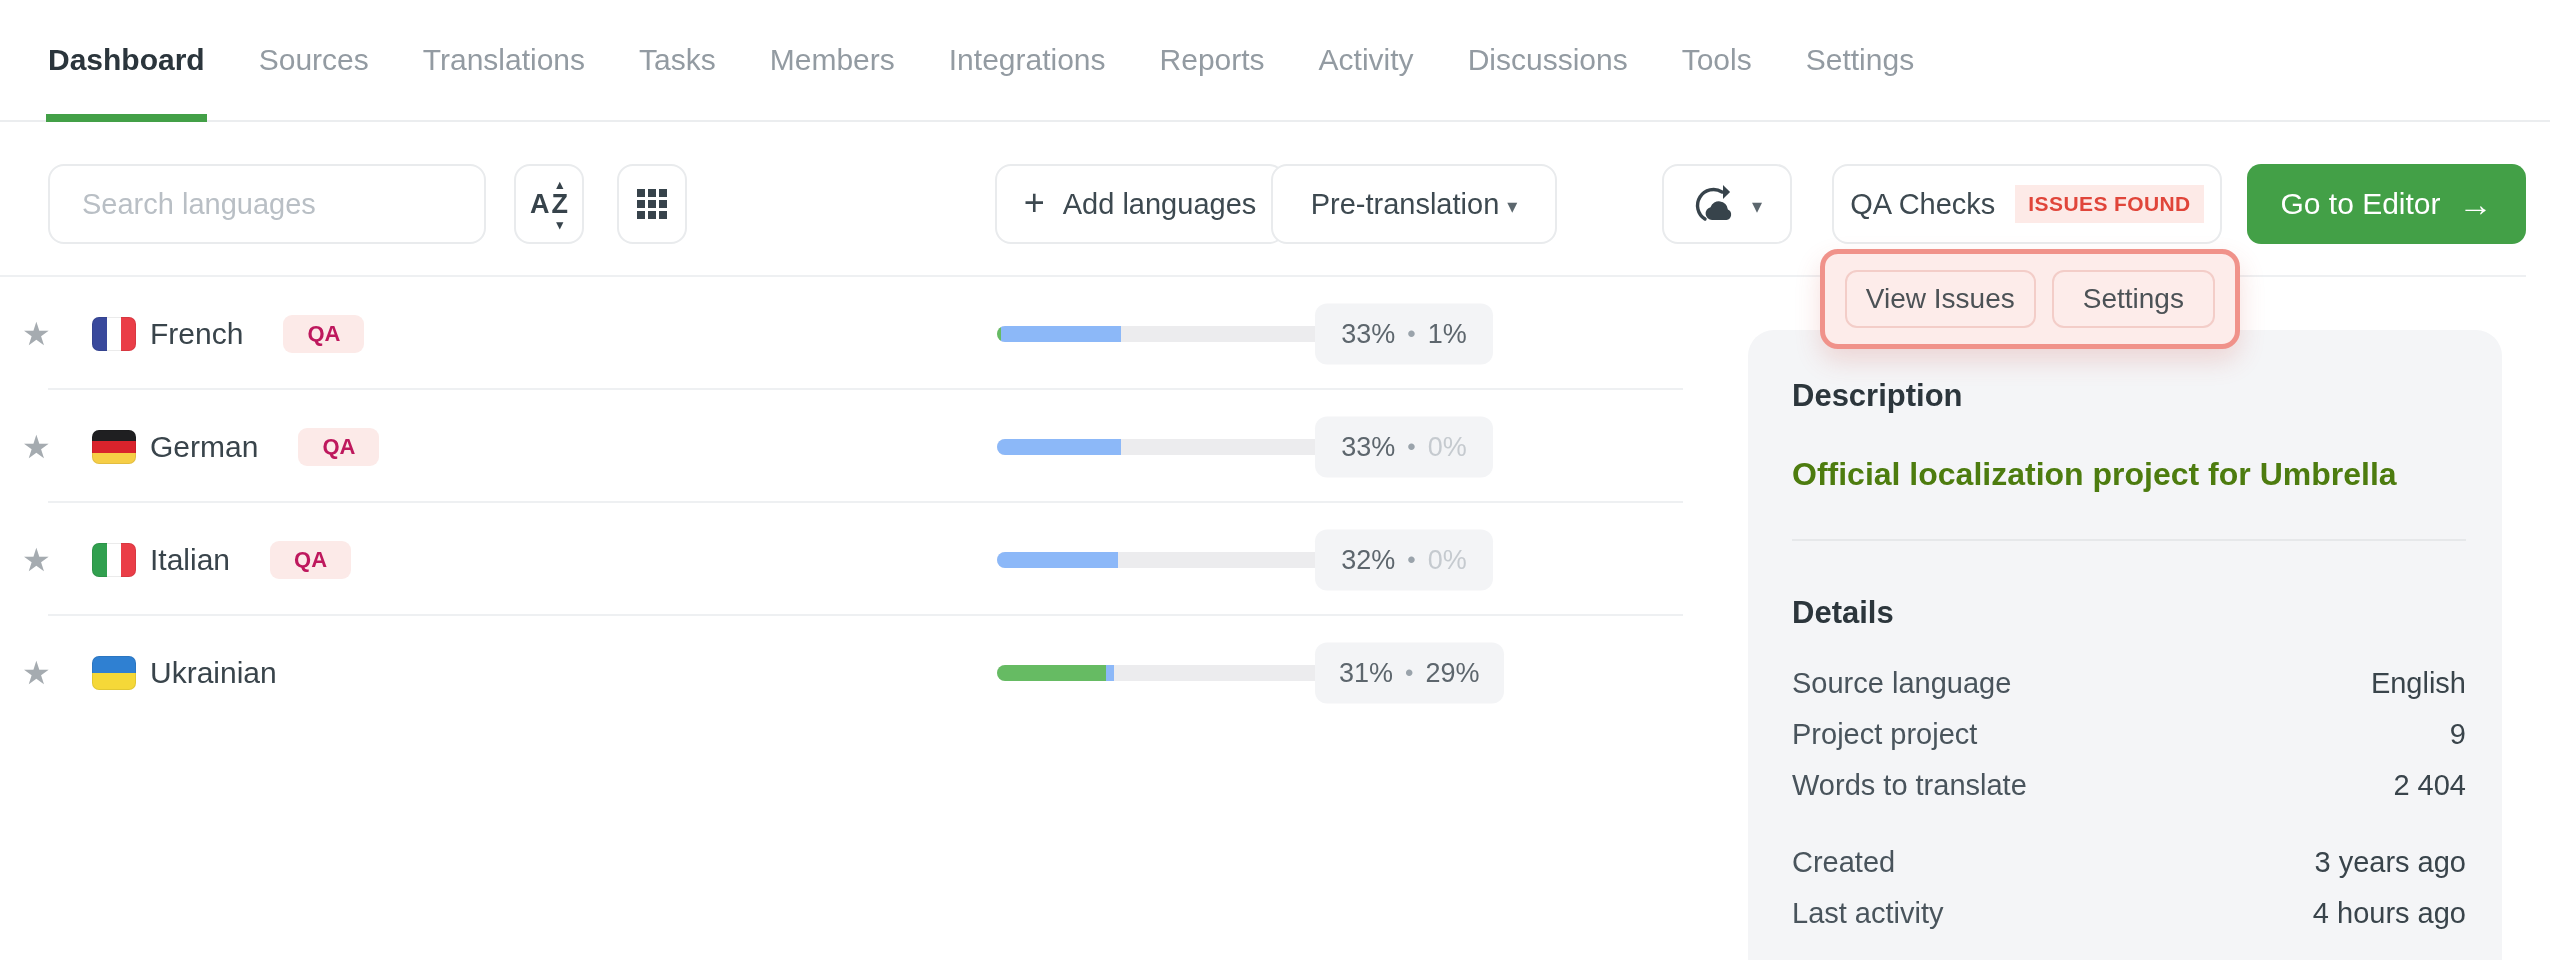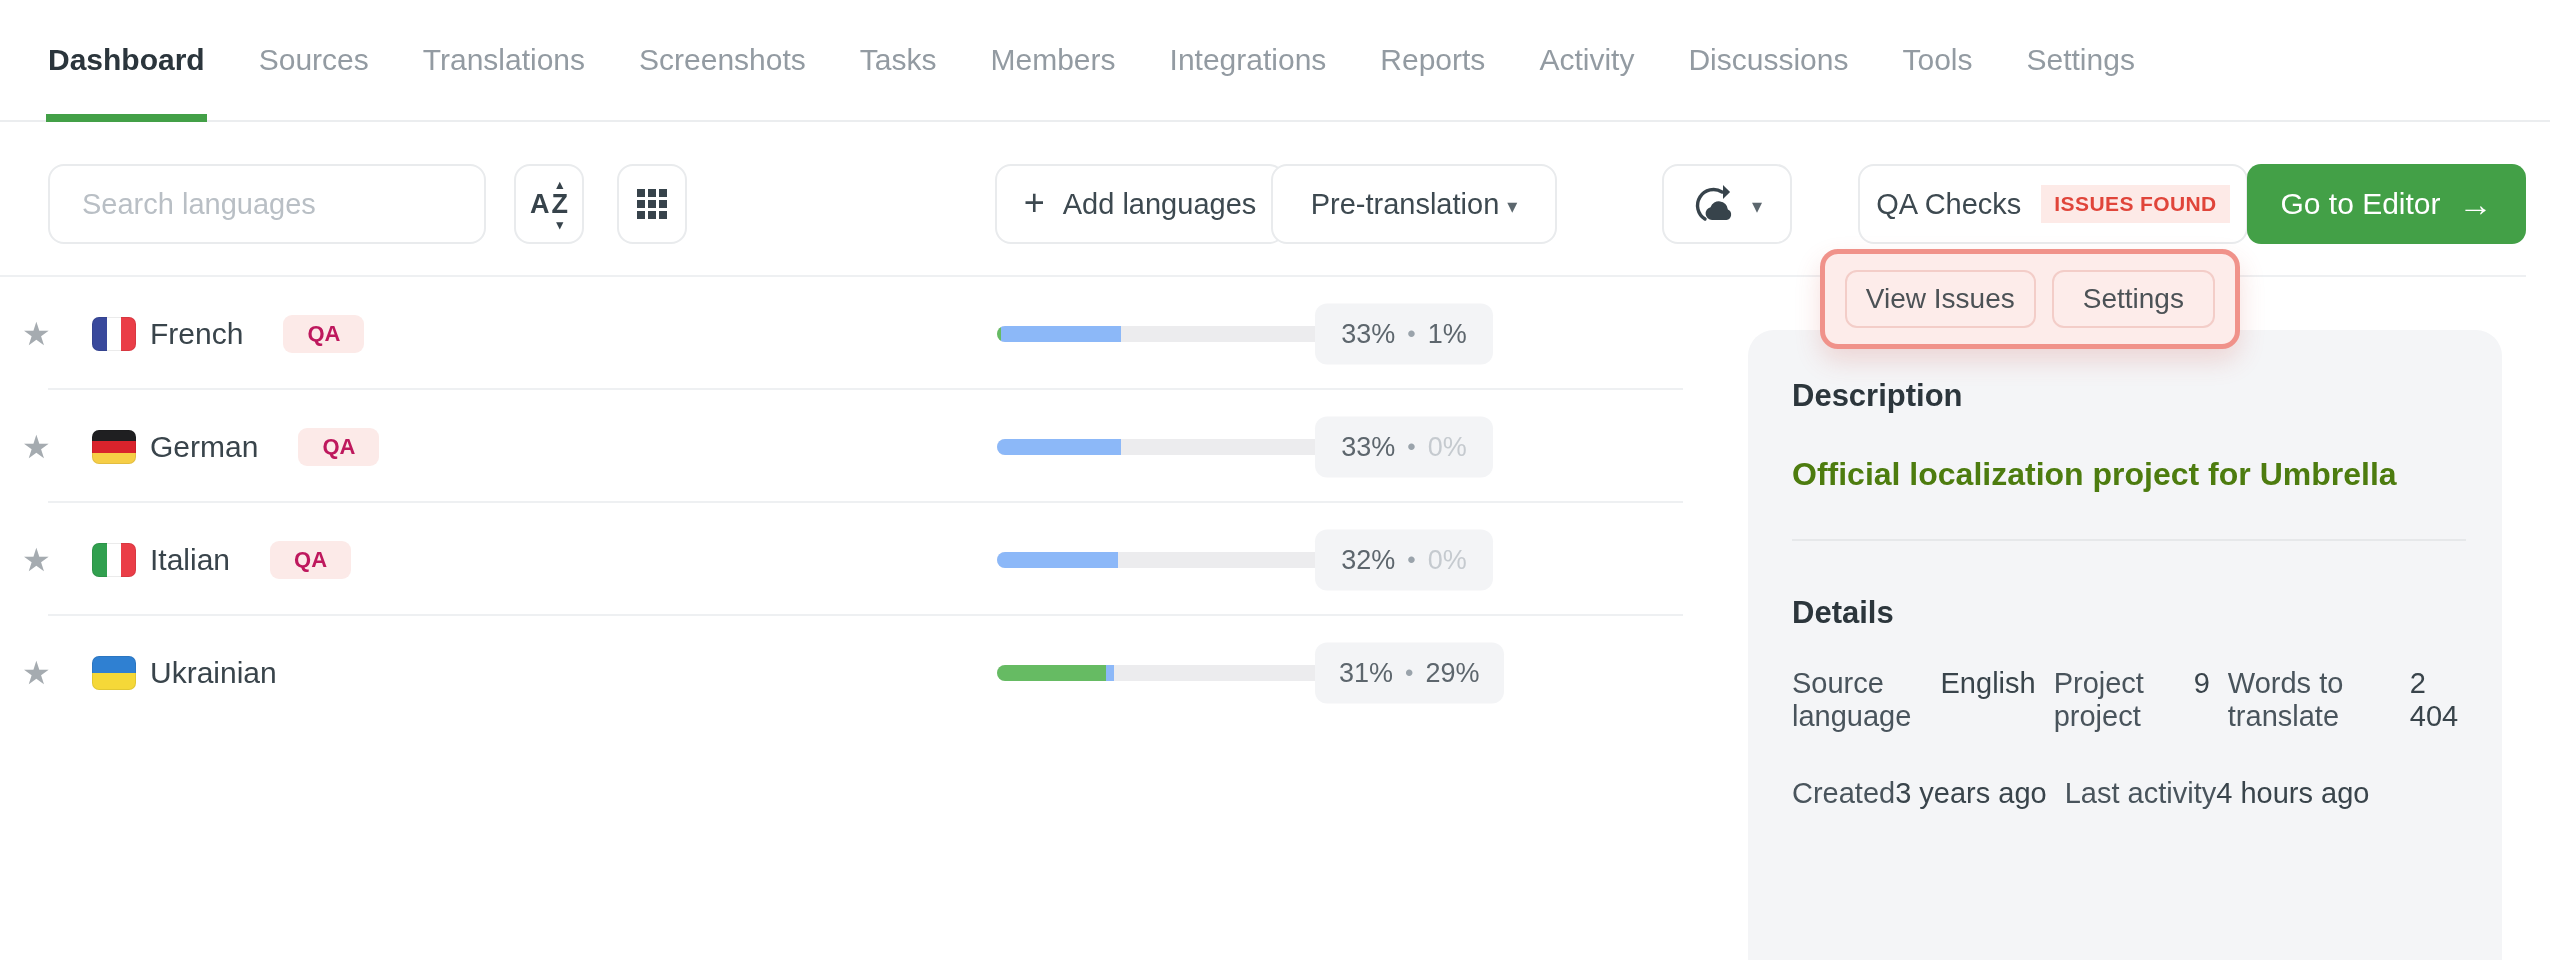--- a/index.html
+++ b/index.html
@@ -47,21 +47,21 @@
   .btn-az { left:514px; width:70px; }
   .az-wrap { display:flex; align-items:center; gap:2px; color:#37434b; font-weight:600; font-size:27px; }
   .az-col { display:flex; flex-direction:column; align-items:center; line-height:1; }
   .az-col .tri { font-size:13px; color:#37434b; line-height:1; }
   .btn-grid { left:617px; width:70px; }
   .btn-add { left:995px; width:290px; gap:18px; }
   .plus-glyph { font-size:36px; font-weight:400; color:#3d4950; line-height:1; margin-top:-3px; }
   .btn-pre { left:1271px; width:286px; gap:8px; }
   .caret { font-size:20px; color:#5c676e; margin-top:4px; }
   .btn-sync { left:1662px; width:130px; gap:14px; }
-  .btn-qa { left:1832px; width:390px; gap:20px;margin-left:26px; }
+  .btn-qa { left:1832px; width:390px; gap:20px; }
   .issues-badge {
     background:#fdeae7; color:#e0453a; font-size:21px; font-weight:700;
     letter-spacing:0.4px; padding:7px 13px; border-radius:0;
   }
   .btn-editor {
     left:2247px; width:279px; background:#43a047; border:none; border-radius:14px;
     color:#fff; display:flex; align-items:center; justify-content:center; gap:18px;
     font-size:30px; font-weight:500; cursor:pointer;
   }
   .editor-arrow { font-size:34px; line-height:1; }
@@ -128,21 +128,21 @@
 
   
   .details-panel {
     position:absolute; left:1748px; top:330px; width:754px; height:630px;
     background:#f4f5f7; border-radius:26px 26px 0 0; padding:48px 36px 0 44px; z-index:1;
   }
   .panel-h { font-size:31px; font-weight:700; color:#2c363c; }
   .panel-desc { margin-top:42px; font-size:32px; color:#4d7c0f;font-weight:bold; }
   .panel-divider { margin-top:46px; height:2px; background:#e6e8ea; }
   .panel-h2 { margin-top:54px; }
-  .detail-rows { margin-top:36px; display:flex; flex-direction:row; gap:18px; }
+  .detail-rows { margin-top:36px; display:flex; flex-direction:column; gap:18px; }
   .detail-rows.second { margin-top:44px; }
   .detail-row { display:flex; justify-content:space-between; align-items:baseline; }
   .detail-label { font-size:29px; color:#49545c; }
   .detail-value { font-size:29px; color:#39444b; }
 
   svg { display:block; }
 </style>
 </head>
 <body>
 
@@ -151,23 +151,20 @@
   <div class="topnav">
     <div class="nav-tabs" id="nav-tabs">
         <div class="nav-tab active">
     <span>Dashboard</span>
   </div>
         <div class="nav-tab">
     <span>Sources</span>
   </div>
         <div class="nav-tab">
     <span>Translations</span>
-  </div>
-        <div class="nav-tab">
-    <span>Screenshots</span>
   </div>
         <div class="nav-tab">
     <span>Tasks</span>
   </div>
         <div class="nav-tab">
     <span>Members</span>
   </div>
         <div class="nav-tab">
     <span>Integrations</span>
   </div>

